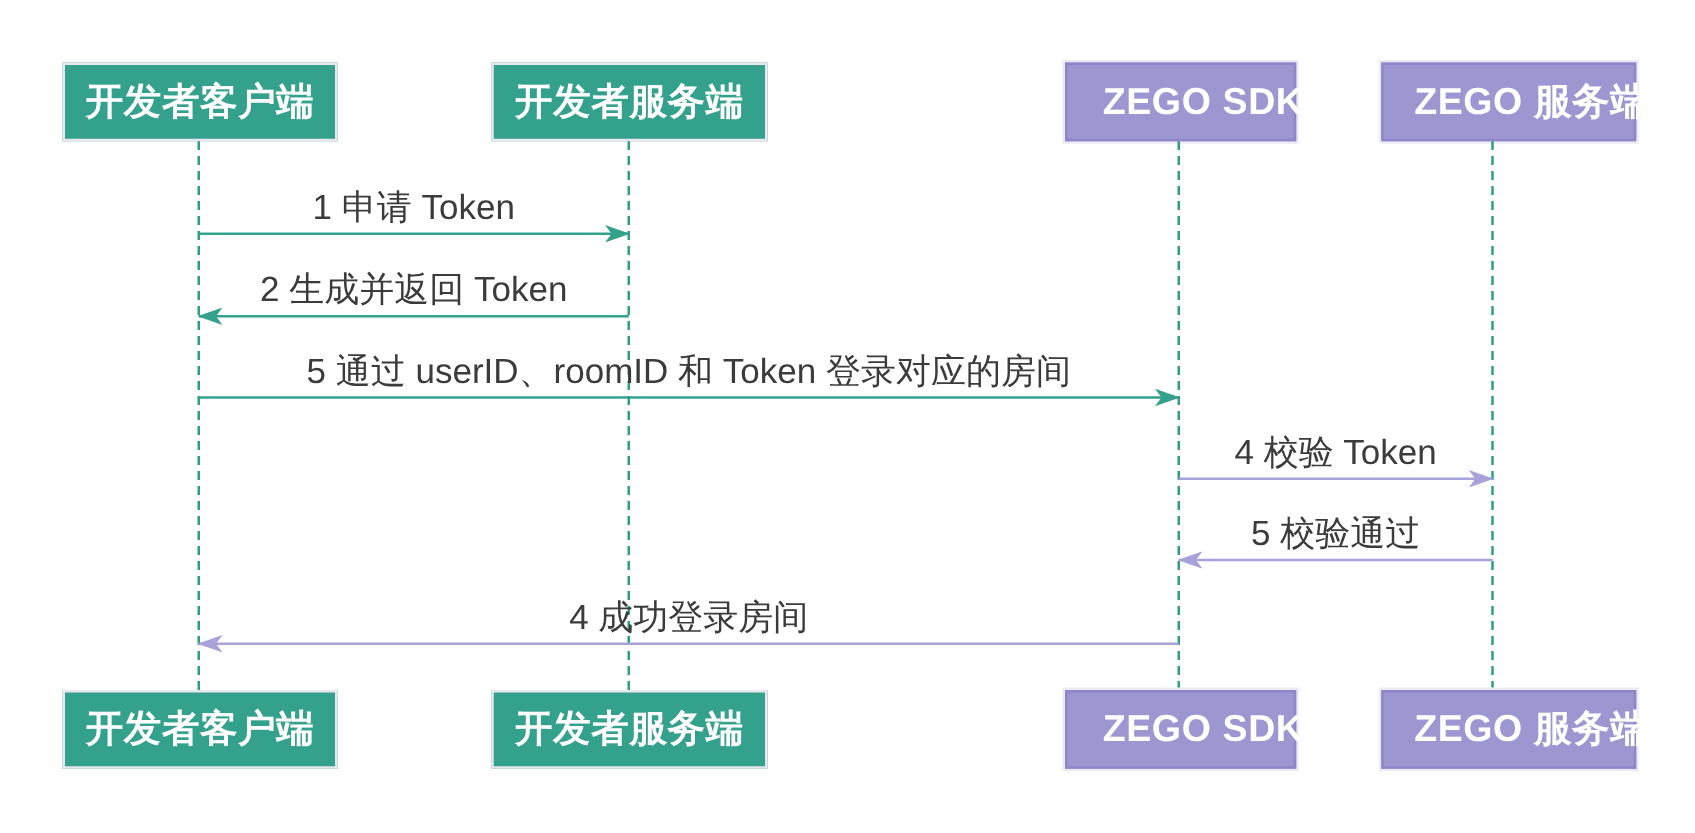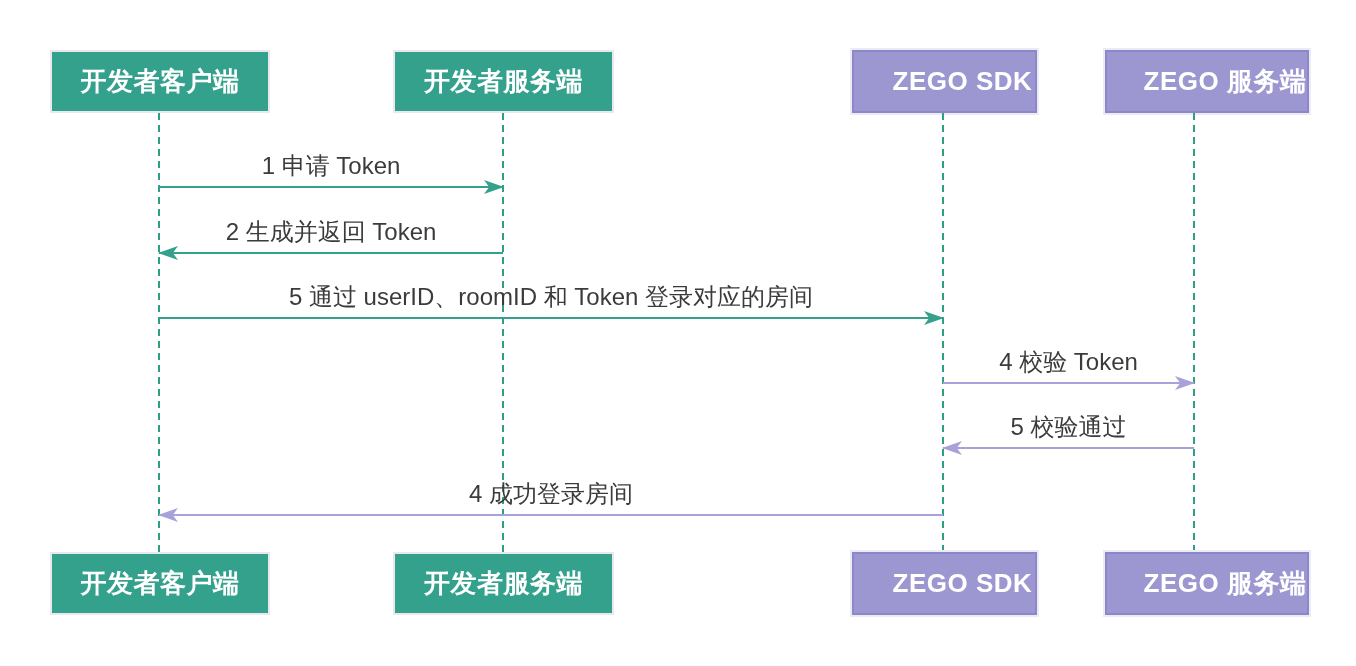--- a/index.html
+++ b/index.html
@@ -27,21 +27,21 @@
     overflow: hidden;
   }
   
   .actor {
     position: absolute;
     height: 63px;
     display: flex;
     align-items: center;
     justify-content: center;
     color: var(--actor-text);
-    font-size: 26px;
+    font-size: 30px;
     font-weight: 600;
     letter-spacing: 0.5px;
     white-space: nowrap;
   }
   .actor.green {
     background: var(--actor-green);
     border: 2px solid var(--actor-green-border);
   }
   .actor.purple {
     background: var(--actor-purple);
@@ -68,21 +68,21 @@
     );
   }
   .lifeline.l1 { left: 158px; }
   .lifeline.l2 { left: 502px; }
   .lifeline.l3 { left: 942px; }
   .lifeline.l4 { left: 1193px; }
   
   .message { position: absolute; }
   .message .label {
     text-align: center;
-    font-size: 24px;
+    font-size: 28px;
     color: var(--message-text);
     height: 33px;
     line-height: 33px;
     white-space: nowrap;
   }
   .message .line {
     position: relative;
     margin-top: 4px;
     height: 2px;
     width: 100%;

